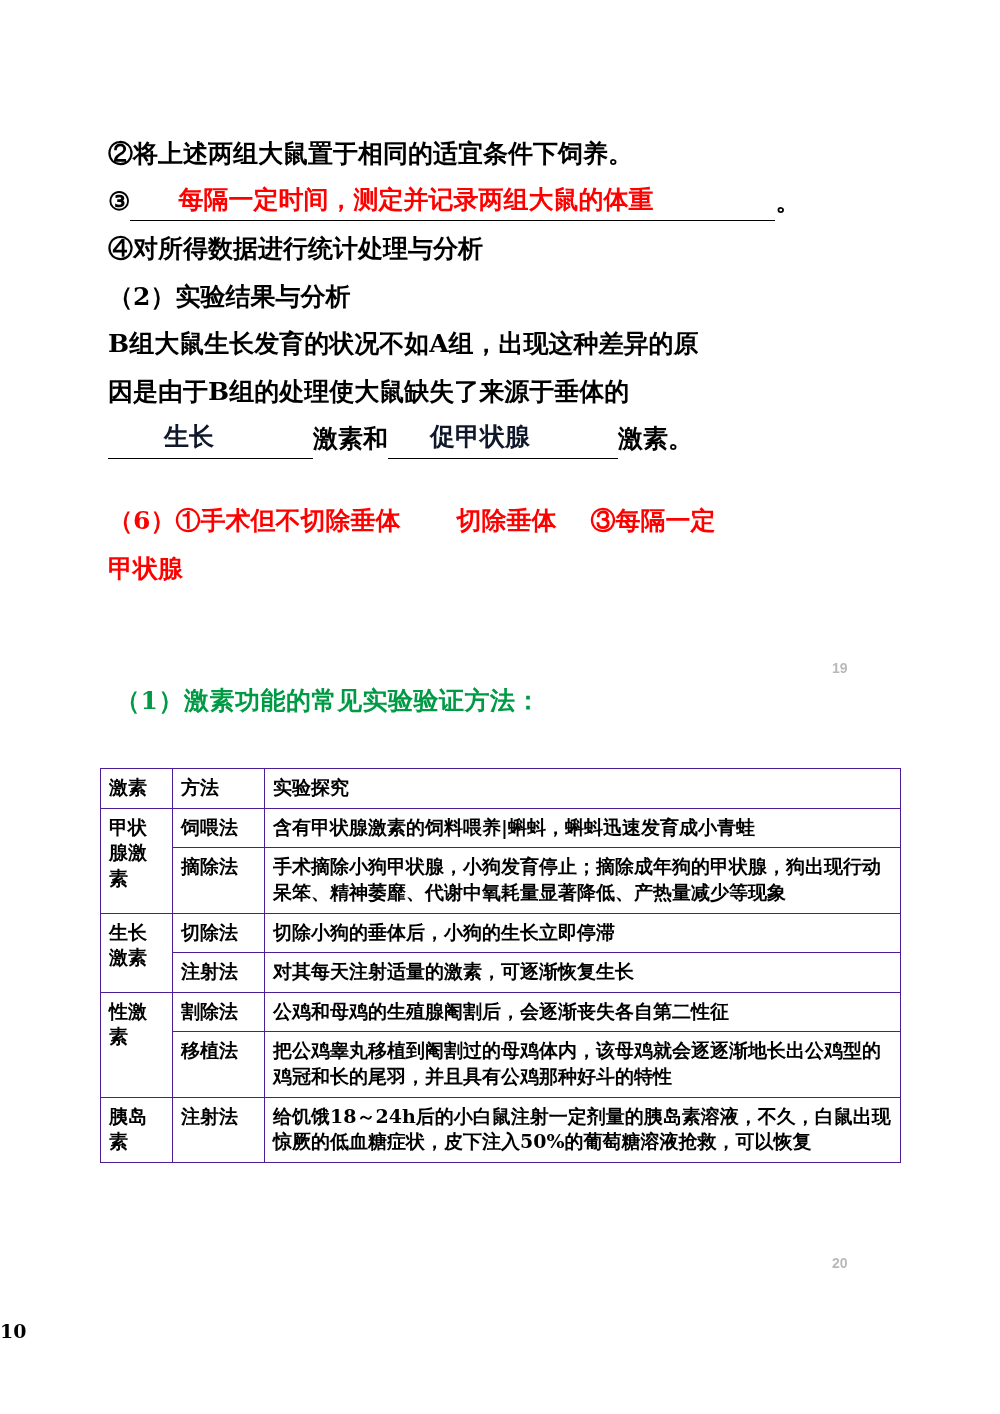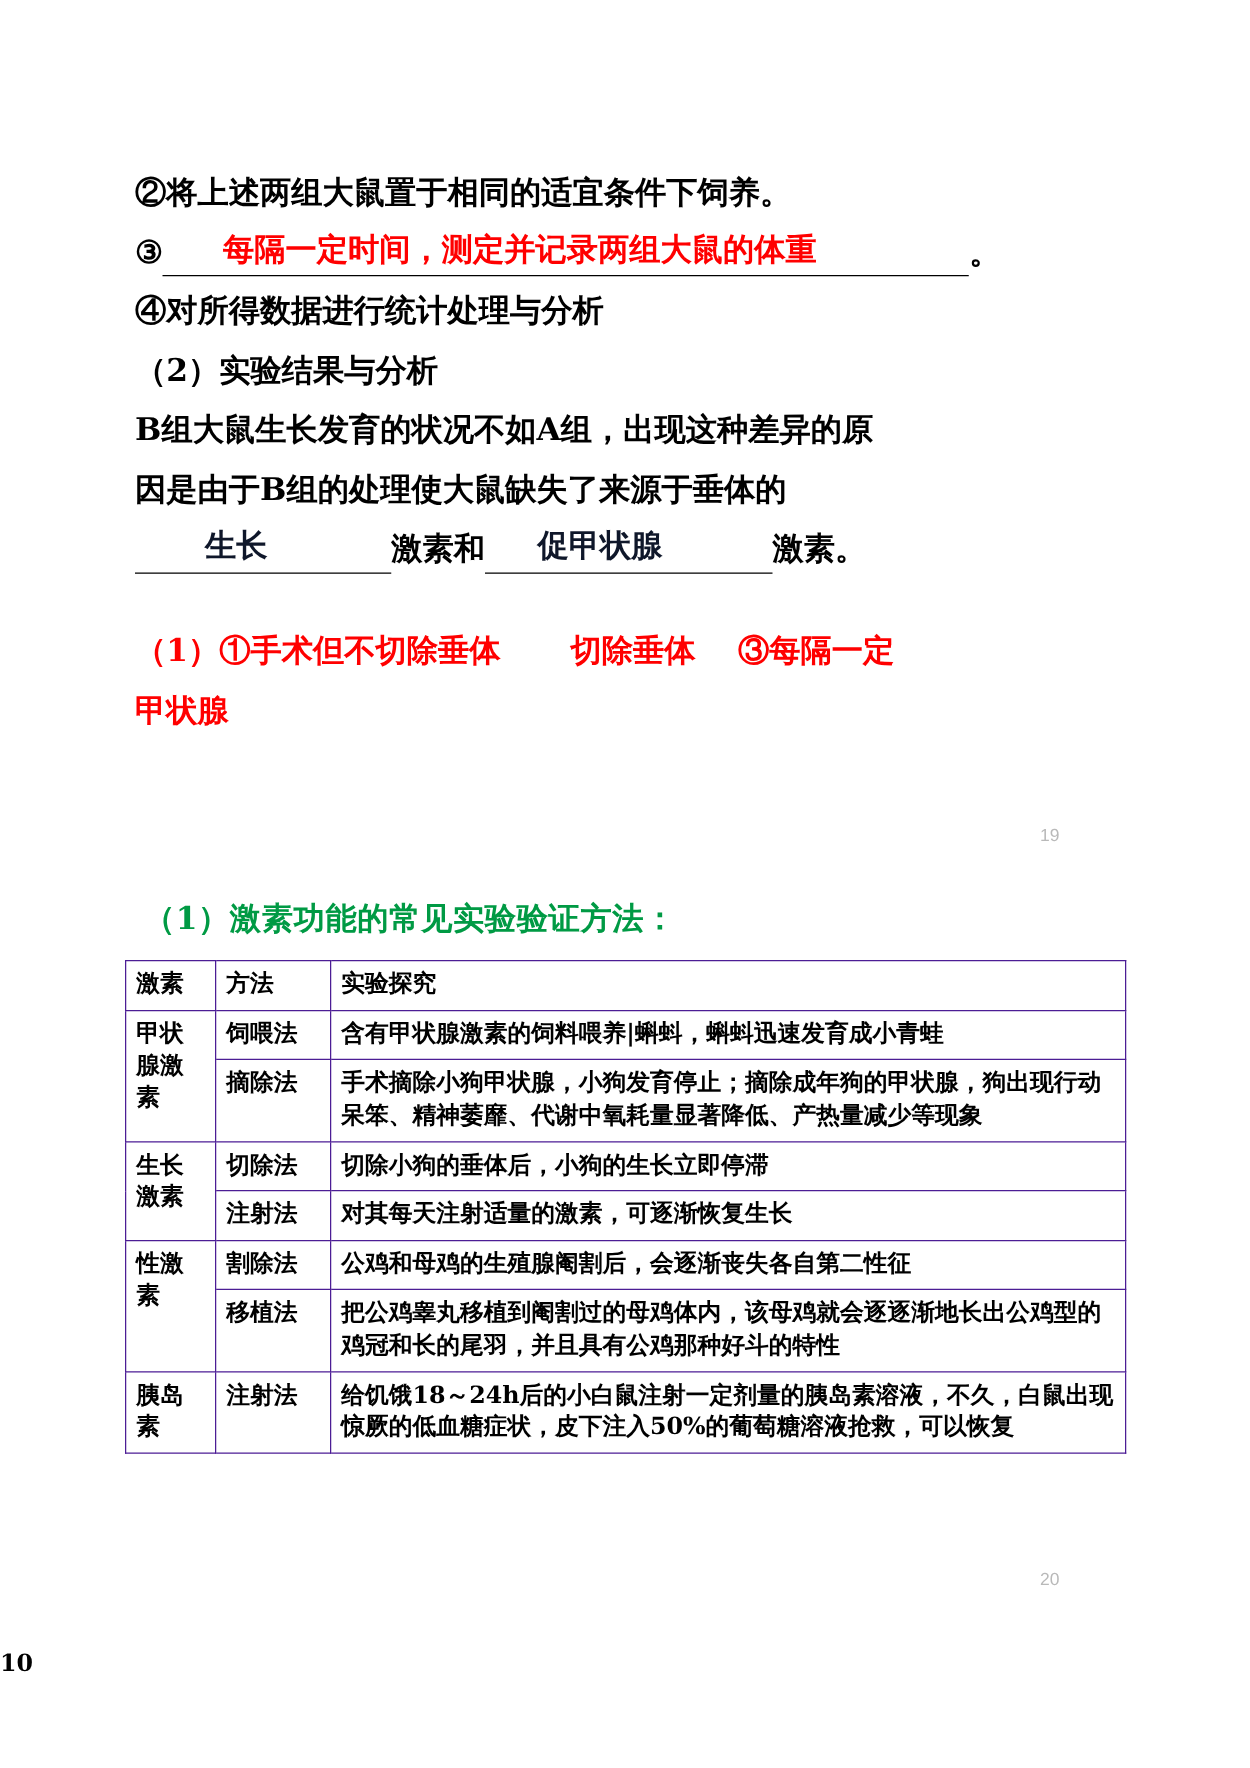--- a/index.html
+++ b/index.html
@@ -96,31 +96,31 @@
     line-height: 1.95;
   }
   .answers .gap-s { display: inline-block; width: 34px; }
   .answers .gap-m { display: inline-block; width: 56px; }
   .answers .gap-l { display: inline-block; width: 80px; }
 
   .slide-no {
     position: absolute;
     color: #b9b9b9;
     font-size: 14px;
-    font-weight: normal;
+    font-weight: bold;
     font-family: "Liberation Sans", sans-serif;
   }
   #slide-19 { left: 832px; top: 660px; }
   #slide-20 { left: 832px; top: 1255px; }
 
   
   .green-head {
     position: absolute;
     left: 115px;
-    top: 718px;
+    top: 684px;
     color: #009a44;
     font-size: 25px;
     font-weight: bold;
     letter-spacing: 0.5px;
   }
 
   
   table.hormone {
     position: absolute;
     left: 100px;
@@ -174,21 +174,21 @@
     <div class="line">B组大鼠生长发育的状况不如A组，出现这种差异的原</div>
 
     <div class="line">因是由于B组的处理使大鼠缺失了来源于垂体的</div>
 
     <div class="fill-wrap">
       <span class="fill"><span class="ans">生长</span><span class="rule"></span></span><span>激素和</span><span class="fill w2"><span class="ans">促甲状腺</span><span class="rule"></span></span><span>激素。</span>
     </div>
 
     <div class="answers">
       <div>
-        <span>（1）①手术但不切除垂体</span><span class="gap-m"></span><span>切除垂体</span><span class="gap-s"></span><span>③每隔一定</span>
+        <span>（6）①手术但不切除垂体</span><span class="gap-m"></span><span>切除垂体</span><span class="gap-s"></span><span>③每隔一定</span>
       </div>
       <div>甲状腺</div>
     </div>
 
   </div>
 
   <div class="slide-no" id="slide-19">19</div>
 
   <div class="green-head">（1）激素功能的常见实验验证方法：</div>
 

